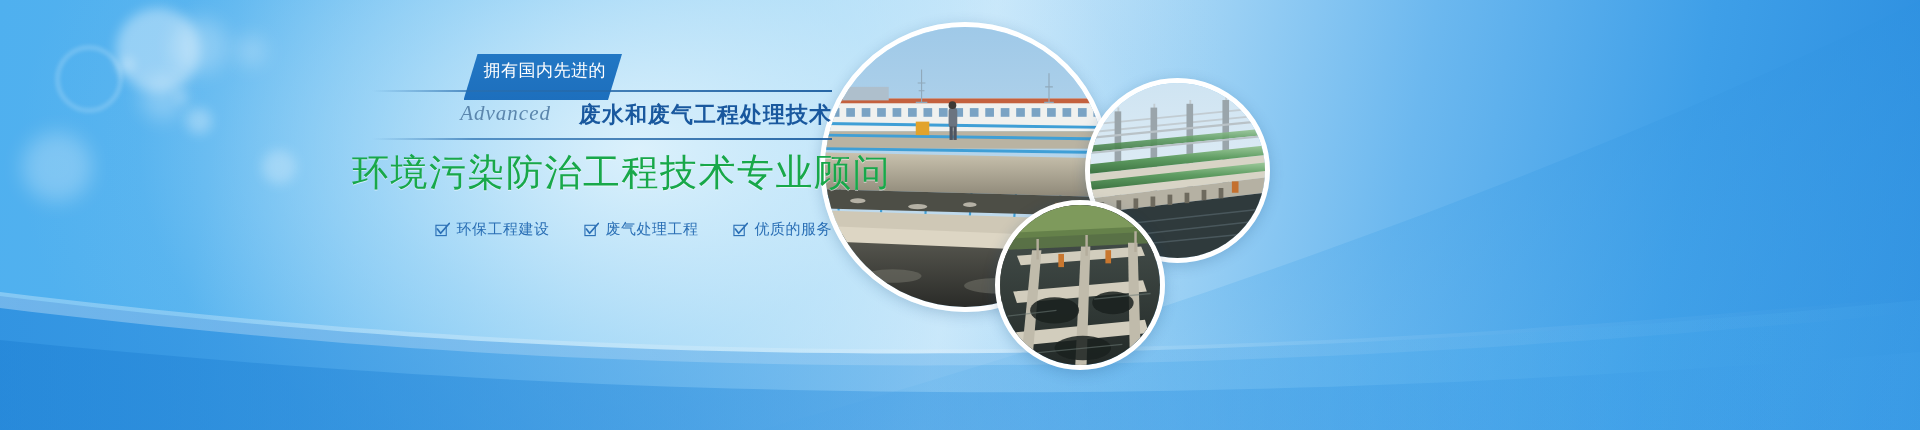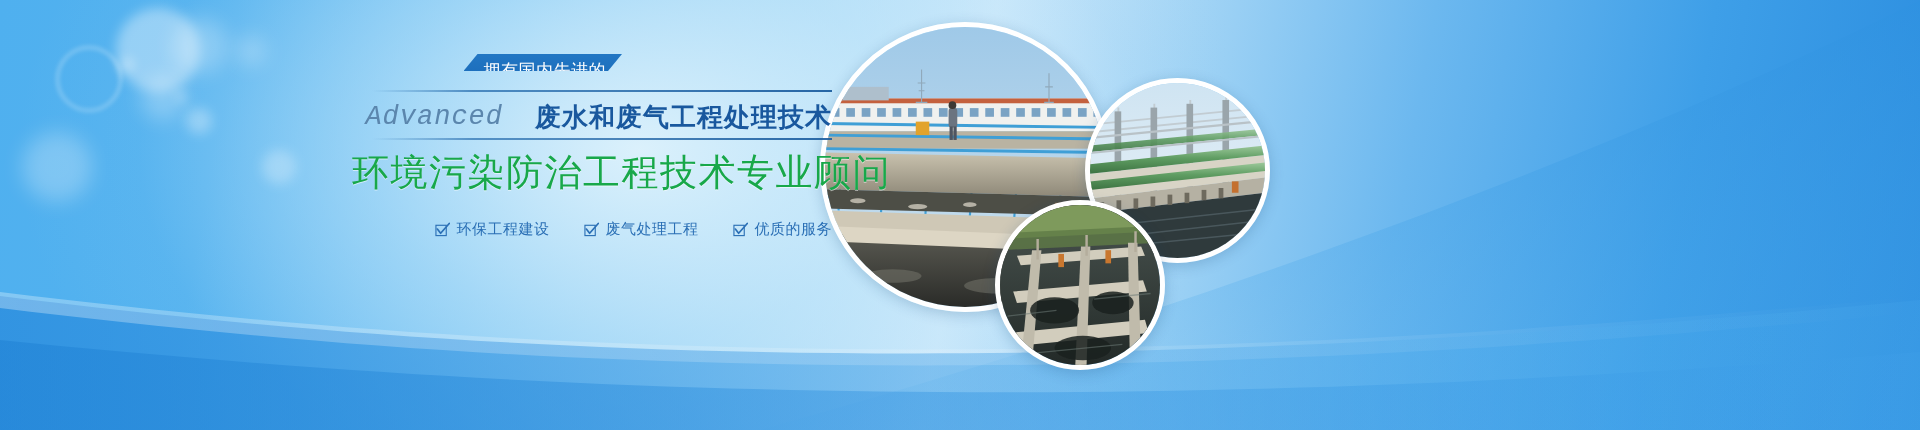--- a/index.html
+++ b/index.html
@@ -32,21 +32,21 @@
     position:absolute;
     left:352px; top:54px;
     width:480px;
     z-index:6;
     text-align:right;
   }
 
   .line1 { position:relative; height:40px; }
   .tag {
     position:absolute; right:210px; top:0;
-    height:17px; line-height:34px;
+    height:46px; line-height:34px;
     padding:0 16px 0 20px;
     background:linear-gradient(180deg,#2277c4 0%,#1d6fbd 100%);
     color:#ffffff;
     font-size:17px;
     letter-spacing:0.5px;
     clip-path:polygon(14px 0, 100% 0, calc(100% - 14px) 100%, 0 100%);
     white-space:nowrap;
   }
   .eng-tech {
     position:absolute; right:0; top:-4px;
@@ -61,29 +61,29 @@
     position:absolute; right:0; top:36px;
     width:460px; height:2px;
     background:linear-gradient(90deg, rgba(40,110,175,0) 0%, rgba(40,110,175,0.75) 22%, rgba(30,95,160,0.95) 100%);
   }
 
   .line2 {
     position:relative; height:34px; margin-top:6px;
     white-space:nowrap;
   }
   .eng-adv {
-    font-family:Liberation Mono, monospace;
-    font-style:italic; font-size:27px;
+    font-family:Liberation Serif, serif;
+    font-style:italic; font-size:21px;
     color:#5b86ad; letter-spacing:1px;
-    margin-right:10px;
+    margin-right:28px;
     vertical-align:2px;
   }
   .cn-sub {
-    font-size:26px; font-weight:bold;
-    color:#19589e; letter-spacing:1px;margin-left:22px;
+    font-size:22px; font-weight:bold;
+    color:#19589e; letter-spacing:1px;
   }
   .rule-bot {
     position:absolute; right:0; bottom:-6px;
     width:460px; height:2px;
     background:linear-gradient(90deg, rgba(40,110,175,0) 0%, rgba(40,110,175,0.70) 22%, rgba(30,95,160,0.92) 100%);
   }
 
   .headline {
     margin-top:14px;
     font-size:37px;

